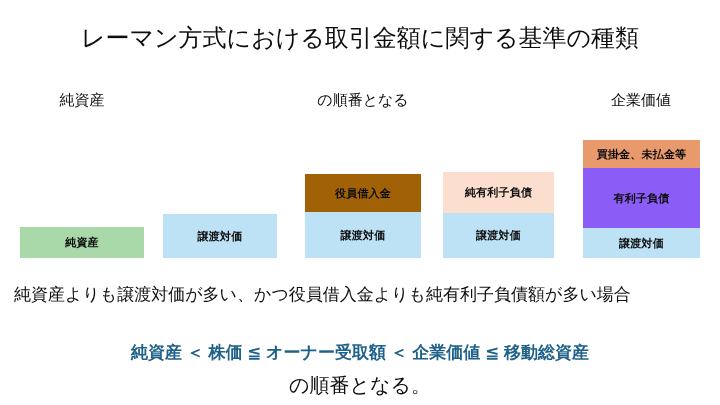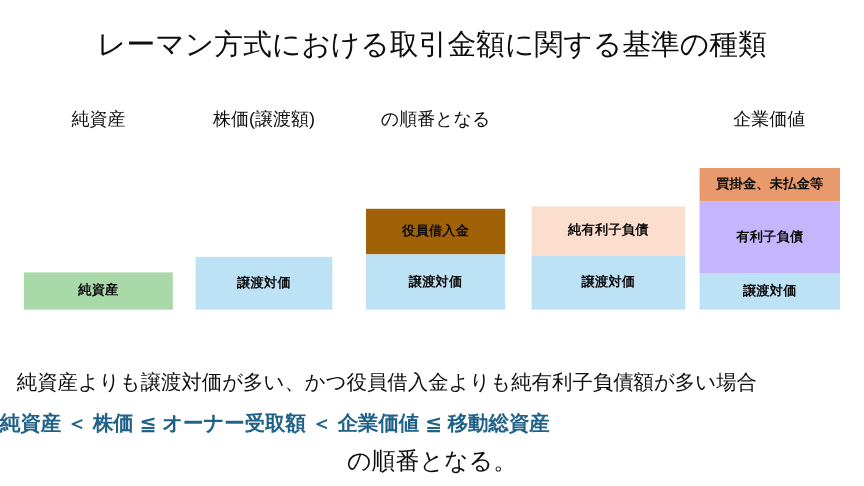--- a/index.html
+++ b/index.html
@@ -70,29 +70,29 @@
   #desc {
     position: absolute;
     left: 14px;
     top: 284px;
     width: 700px;
     font-size: 17px;
     line-height: 22px;
     color: #0d0d0d;
     text-align: left;
     white-space: nowrap;
-    margin-top: 24px;
   }
   #desc .line2 { display: block; }
 
   #emphasis {
     position: absolute;
     left: 0;
     top: 342px;
     width: 720px;
+    text-align: center;
     font-size: 17px;
     line-height: 22px;
     font-weight: bold;
     color: #1f6189;
     white-space: nowrap;
   }
   #closing {
     position: absolute;
     left: 0;
     top: 374px;
@@ -105,21 +105,20 @@
   }
 </style>
 </head>
 <body>
 
 <div id="slide">
 
   <div id="title">レーマン方式における取引金額に関する基準の種類</div>
 
   <div class="col-header" style="left:22px; width:120px;">純資産</div>
-  <div class="col-header" style="left:160px; width:120px;">株価(譲渡額)</div>
   <div class="col-header" style="left:295px; width:136px;">の順番となる</div>
   <div class="col-header" style="left:581px; width:120px;">企業価値</div>
 
   <div class="bar-col" style="left:20px; width:124px;">
     <div class="seg" style="height:31px; background:#a9d8a9;">
       <span>純資産</span>
     </div>
   </div>
 
   <div class="bar-col" style="left:163px; width:114px;">
@@ -130,34 +129,34 @@
 
   <div class="bar-col" style="left:305px; width:116px;">
     <div class="seg" style="height:38px; background:#a16207;">
       <span>役員借入金</span>
     </div>
     <div class="seg" style="height:46px; background:#bde1f5;">
       <span>譲渡対価</span>
     </div>
   </div>
 
-  <div class="bar-col" style="left:443px; width:128px;">
+  <div class="bar-col" style="left:443px; width:111px;">
     <div class="seg" style="height:41px; background:#fbdecd;">
       <span>純有利子負債</span>
     </div>
     <div class="seg" style="height:45px; background:#bde1f5;">
       <span>譲渡対価</span>
     </div>
   </div>
 
   <div class="bar-col" style="left:583px; width:117px;">
     <div class="seg" style="height:28px; background:#e89a6c;">
       <span>買掛金、未払金等</span>
     </div>
-    <div class="seg" style="height:60px; background:#c4b5fd;">
+    <div class="seg" style="height:60px; background:#8b5cf6;">
       <span>有利子負債</span>
     </div>
     <div class="seg" style="height:30px; background:#bde1f5;">
       <span>譲渡対価</span>
     </div>
   </div>
 
   <div id="desc">
     <span>純資産よりも譲渡対価が多い、かつ役員借入金よりも純有利子負債額が多い場合</span>
   </div>

